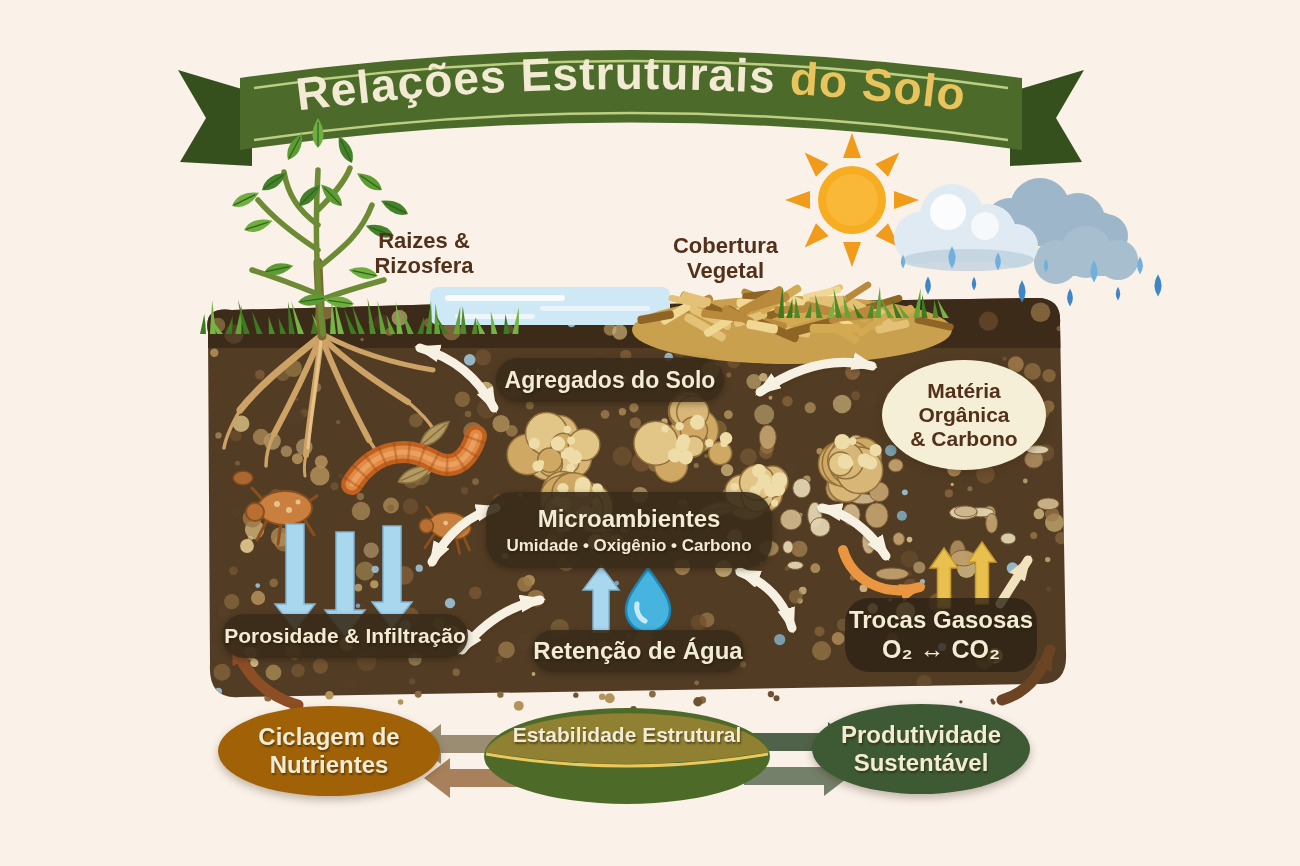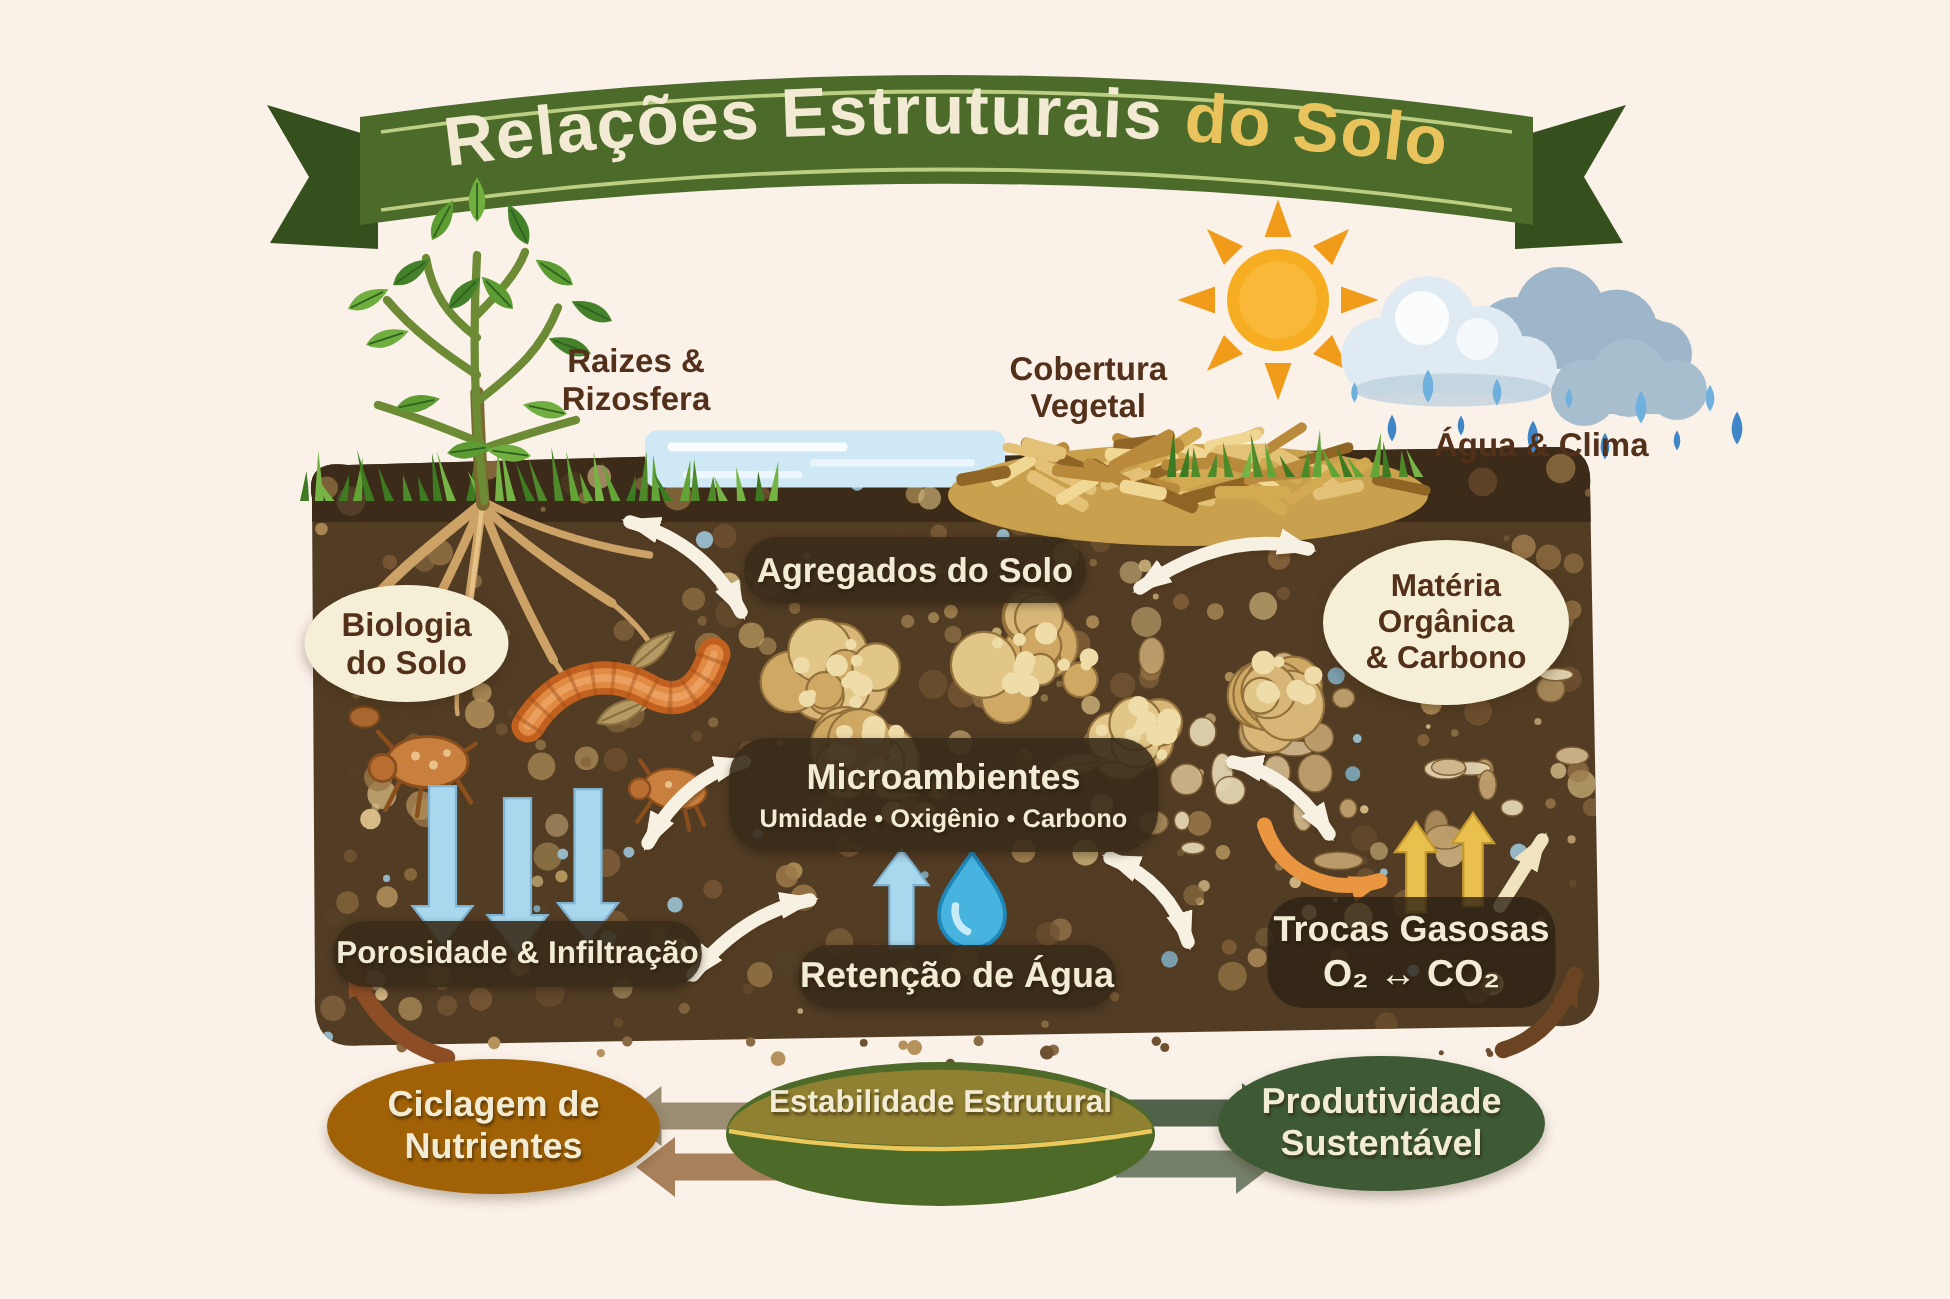--- a/index.html
+++ b/index.html
@@ -891,24 +891,21 @@
     <ellipse cx="627" cy="756" rx="143" ry="48" fill="#4D6A29"></ellipse>
     <path d="M485,752 A143,44 0 0 1 769,752 Q627,776 485,752 Z" fill="#908031"></path>
     <path d="M486,754 Q627,778 768,754" stroke="#ECC75A" stroke-width="3" fill="none"></path>
   </g>
 </svg>
 
 <div class="lbl dark-text" style="left:344px;top:226px;width:160px;height:54px;font-size:22px;">Raizes &amp;
 Rizosfera</div>
 <div class="lbl dark-text" style="left:648px;top:231px;width:155px;height:54px;font-size:22px;">Cobertura
 Vegetal</div>
-<div class="lbl dark-text" style="left:935px;top:282px;width:185px;height:30px;font-size:22px;">Água &amp; Clima</div>
-
-<div class="lbl oval dark-text" style="left:203px;top:390px;width:136px;height:78px;font-size:22px;">Biologia
-do Solo</div>
+
 <div class="lbl pill cream-text" style="left:496px;top:358px;width:228px;height:44px;font-size:23px;">Agregados do Solo</div>
 <div class="lbl oval dark-text" style="left:882px;top:360px;width:164px;height:110px;font-size:21px;">Matéria
 Orgânica
 &amp; Carbono</div>
 
 <div class="lbl pill cream-text" style="left:486px;top:492px;width:286px;height:76px;font-size:24px;flex-direction:column;">
   <div>Microambientes</div>
   <div class="sub">Umidade • Oxigênio • Carbono</div>
 </div>
 

